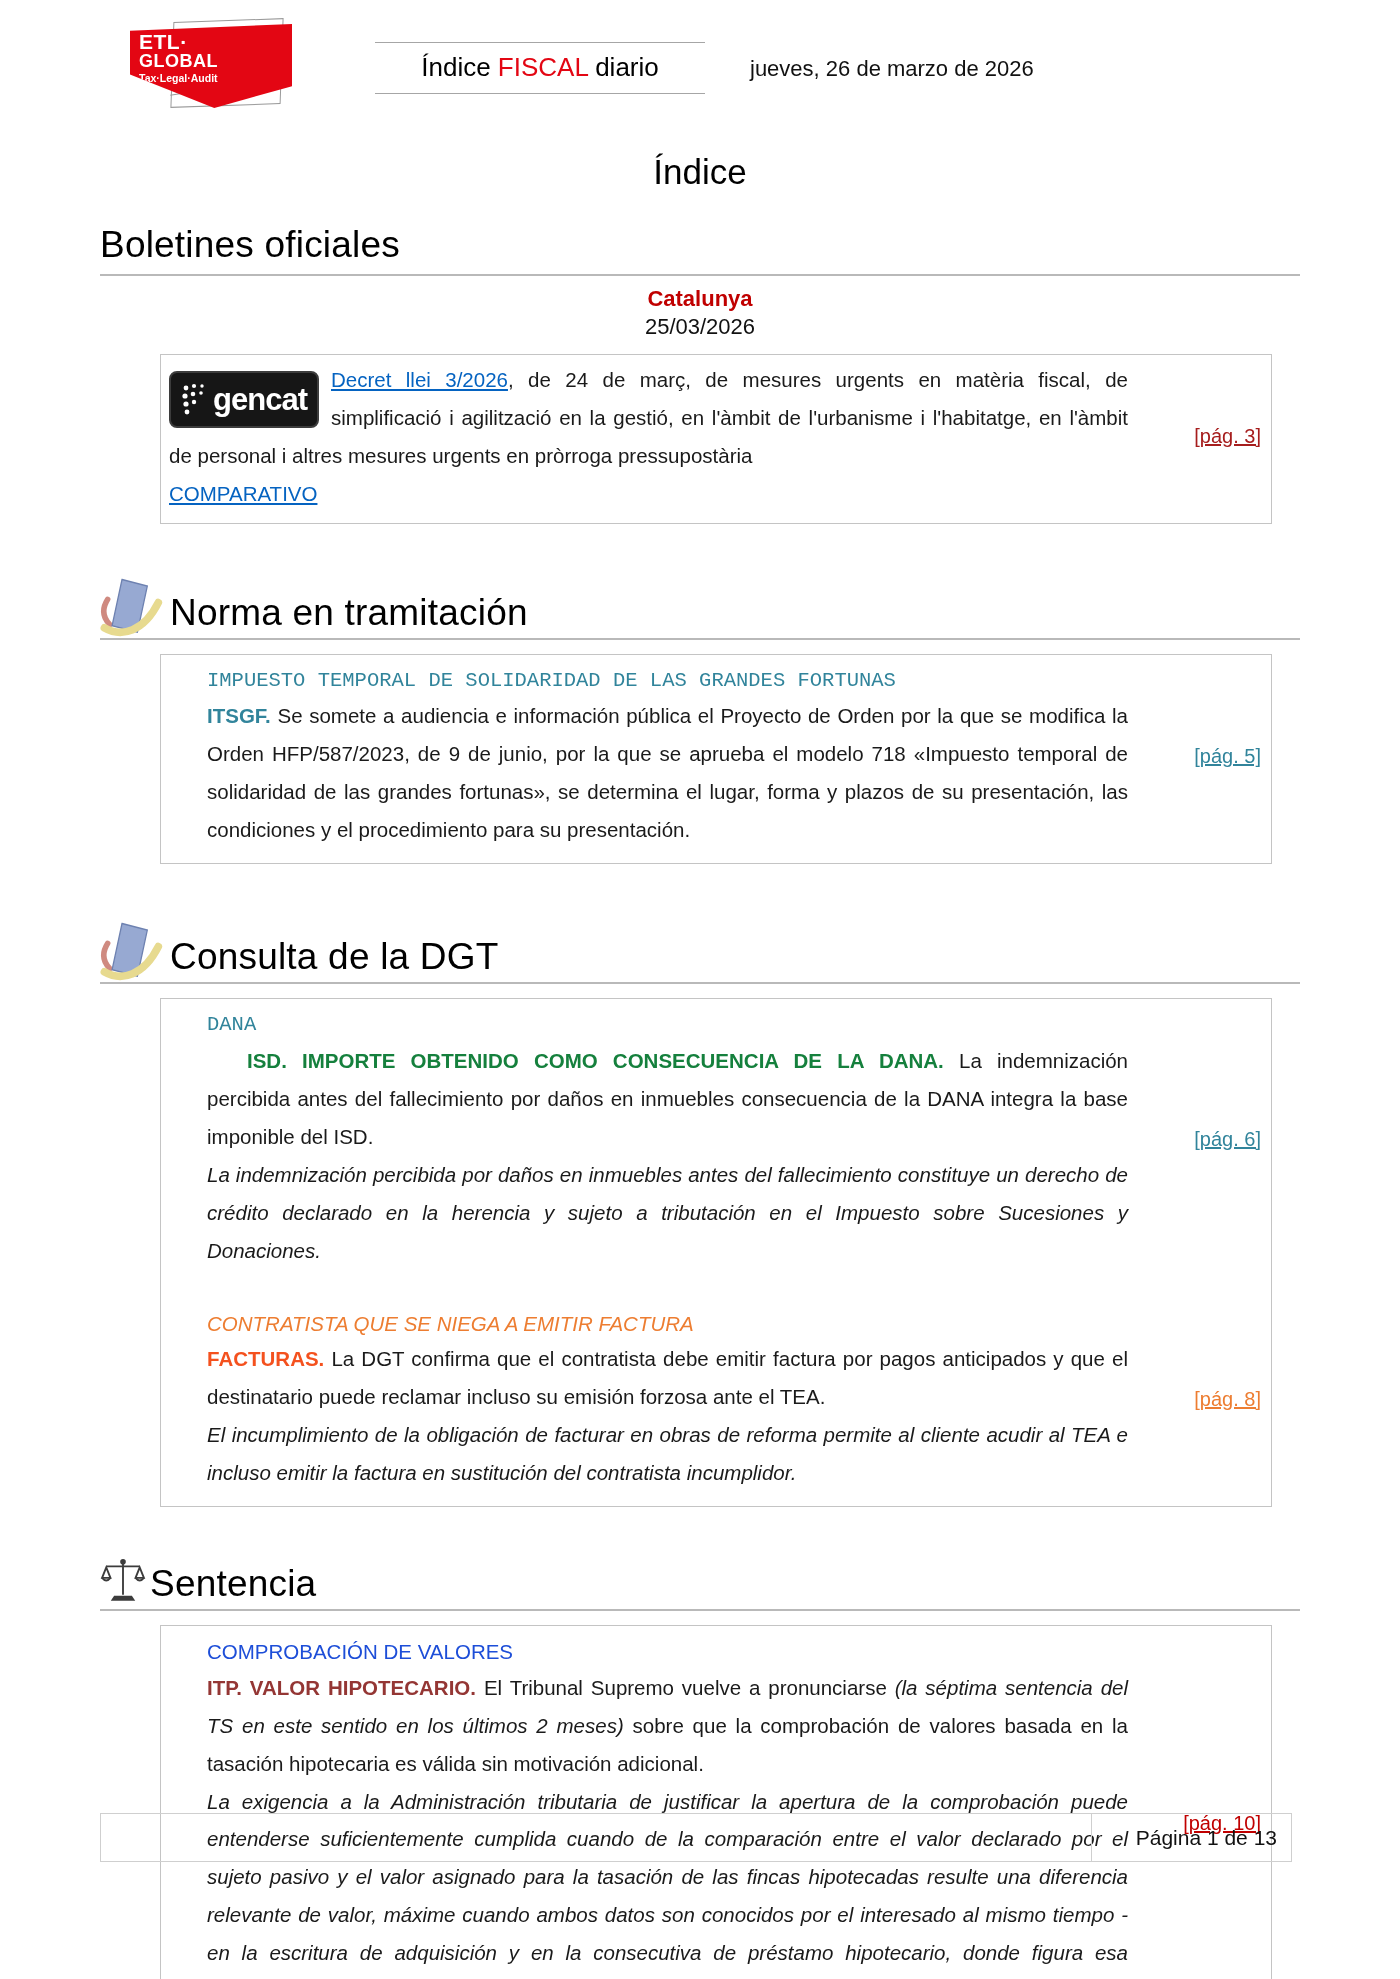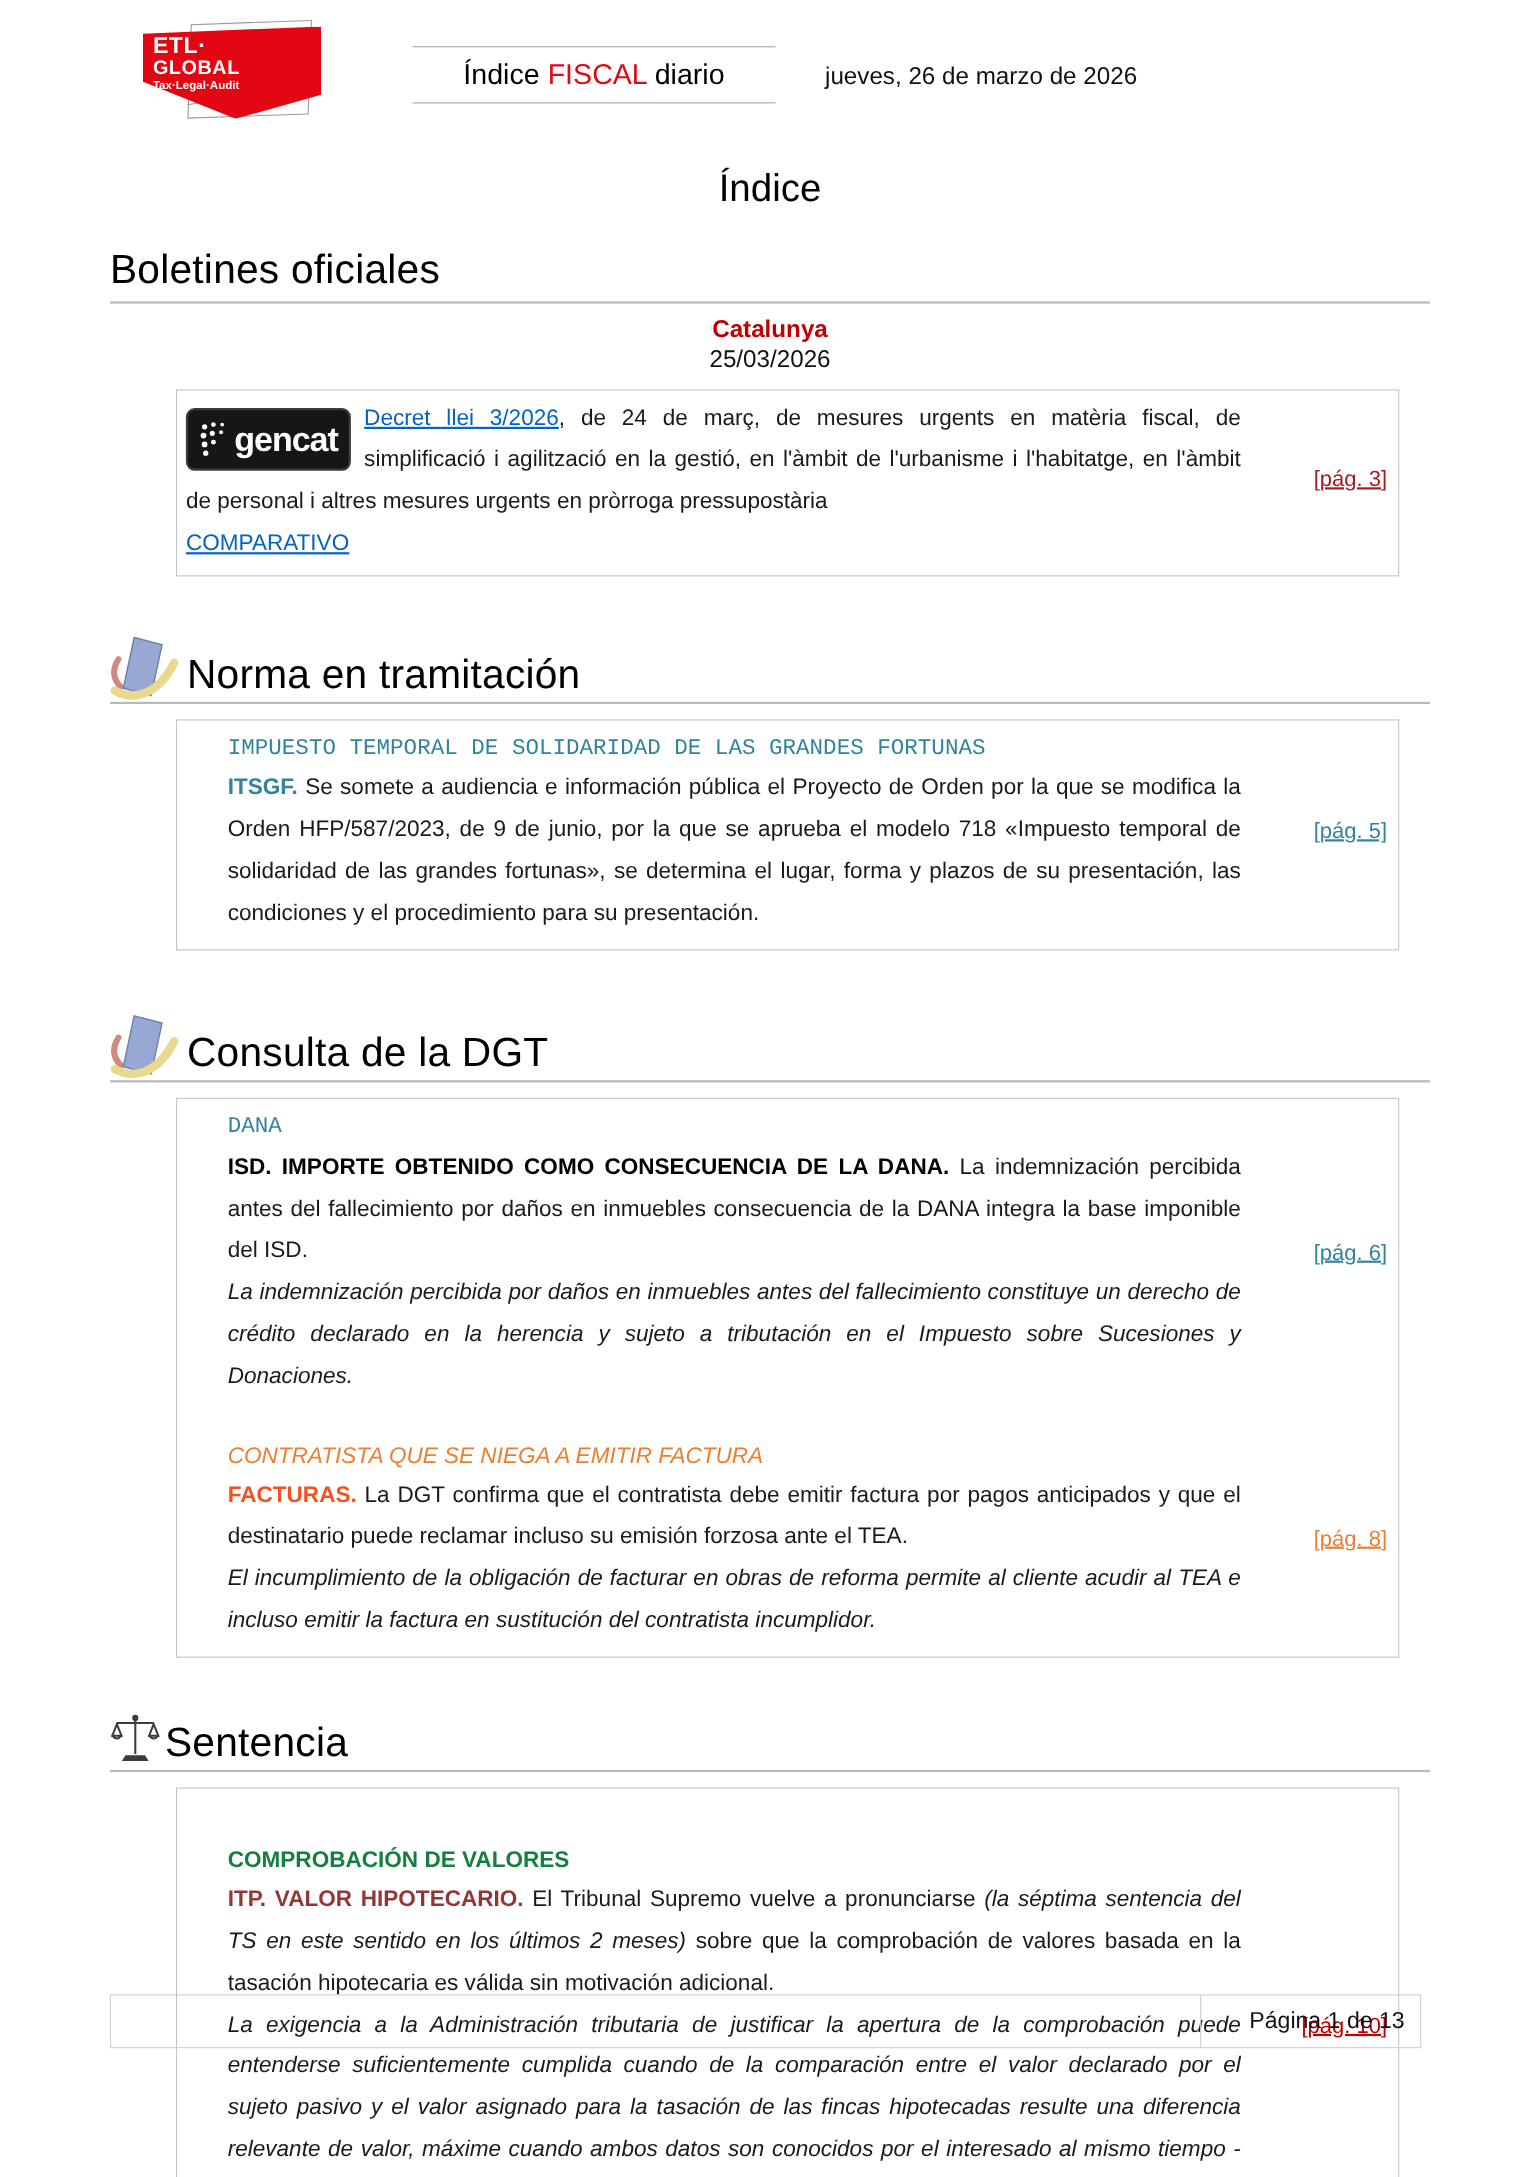--- a/index.html
+++ b/index.html
@@ -73,24 +73,24 @@
     float:left; width:150px; height:57px; margin:10px 12px 6px 0;
     background:#161616; border:2px solid #3c3c3c; border-radius:8px;
     display:flex; align-items:center; justify-content:center; gap:6px;
   }
   .gencat-logo .gtxt { color:#fff; font-size:31px; font-weight:bold; letter-spacing:-1px; }
 
   .hl { font-size:20.5px; line-height:1.6; }
   .hl-darkred { color:#a61d1d; font-weight:700; }
   .hl-teal { color:#31849b; font-weight:400;font-family:Liberation Mono, monospace; }
   .hl-orange { color:#ed7d31; font-weight:400;font-style:italic; }
-  .hl-red { color:#15803d; font-weight:700;margin-top:39px; }
+  .hl-red { color:#1d4ed8; font-weight:400; }
 
   .lead-teal { color:#31849b; font-weight:700; }
-  .lead-navy { color:#000000; font-weight:700; }
+  .lead-navy { color:#15803d; font-weight:700;margin-left:40px; }
   .lead-orangered { color:#f4511e; font-weight:700; }
   .lead-maroon { color:#943634; font-weight:700; }
 
   .italic { font-style:italic; }
   a.doc-link { color:#0563c1; text-decoration:underline; cursor:pointer; }
 
   
   .footer-bar {
     position:absolute; left:100px; right:108px; top:1813px; height:49px;
     border:1px solid #cfcfcf; display:flex;

